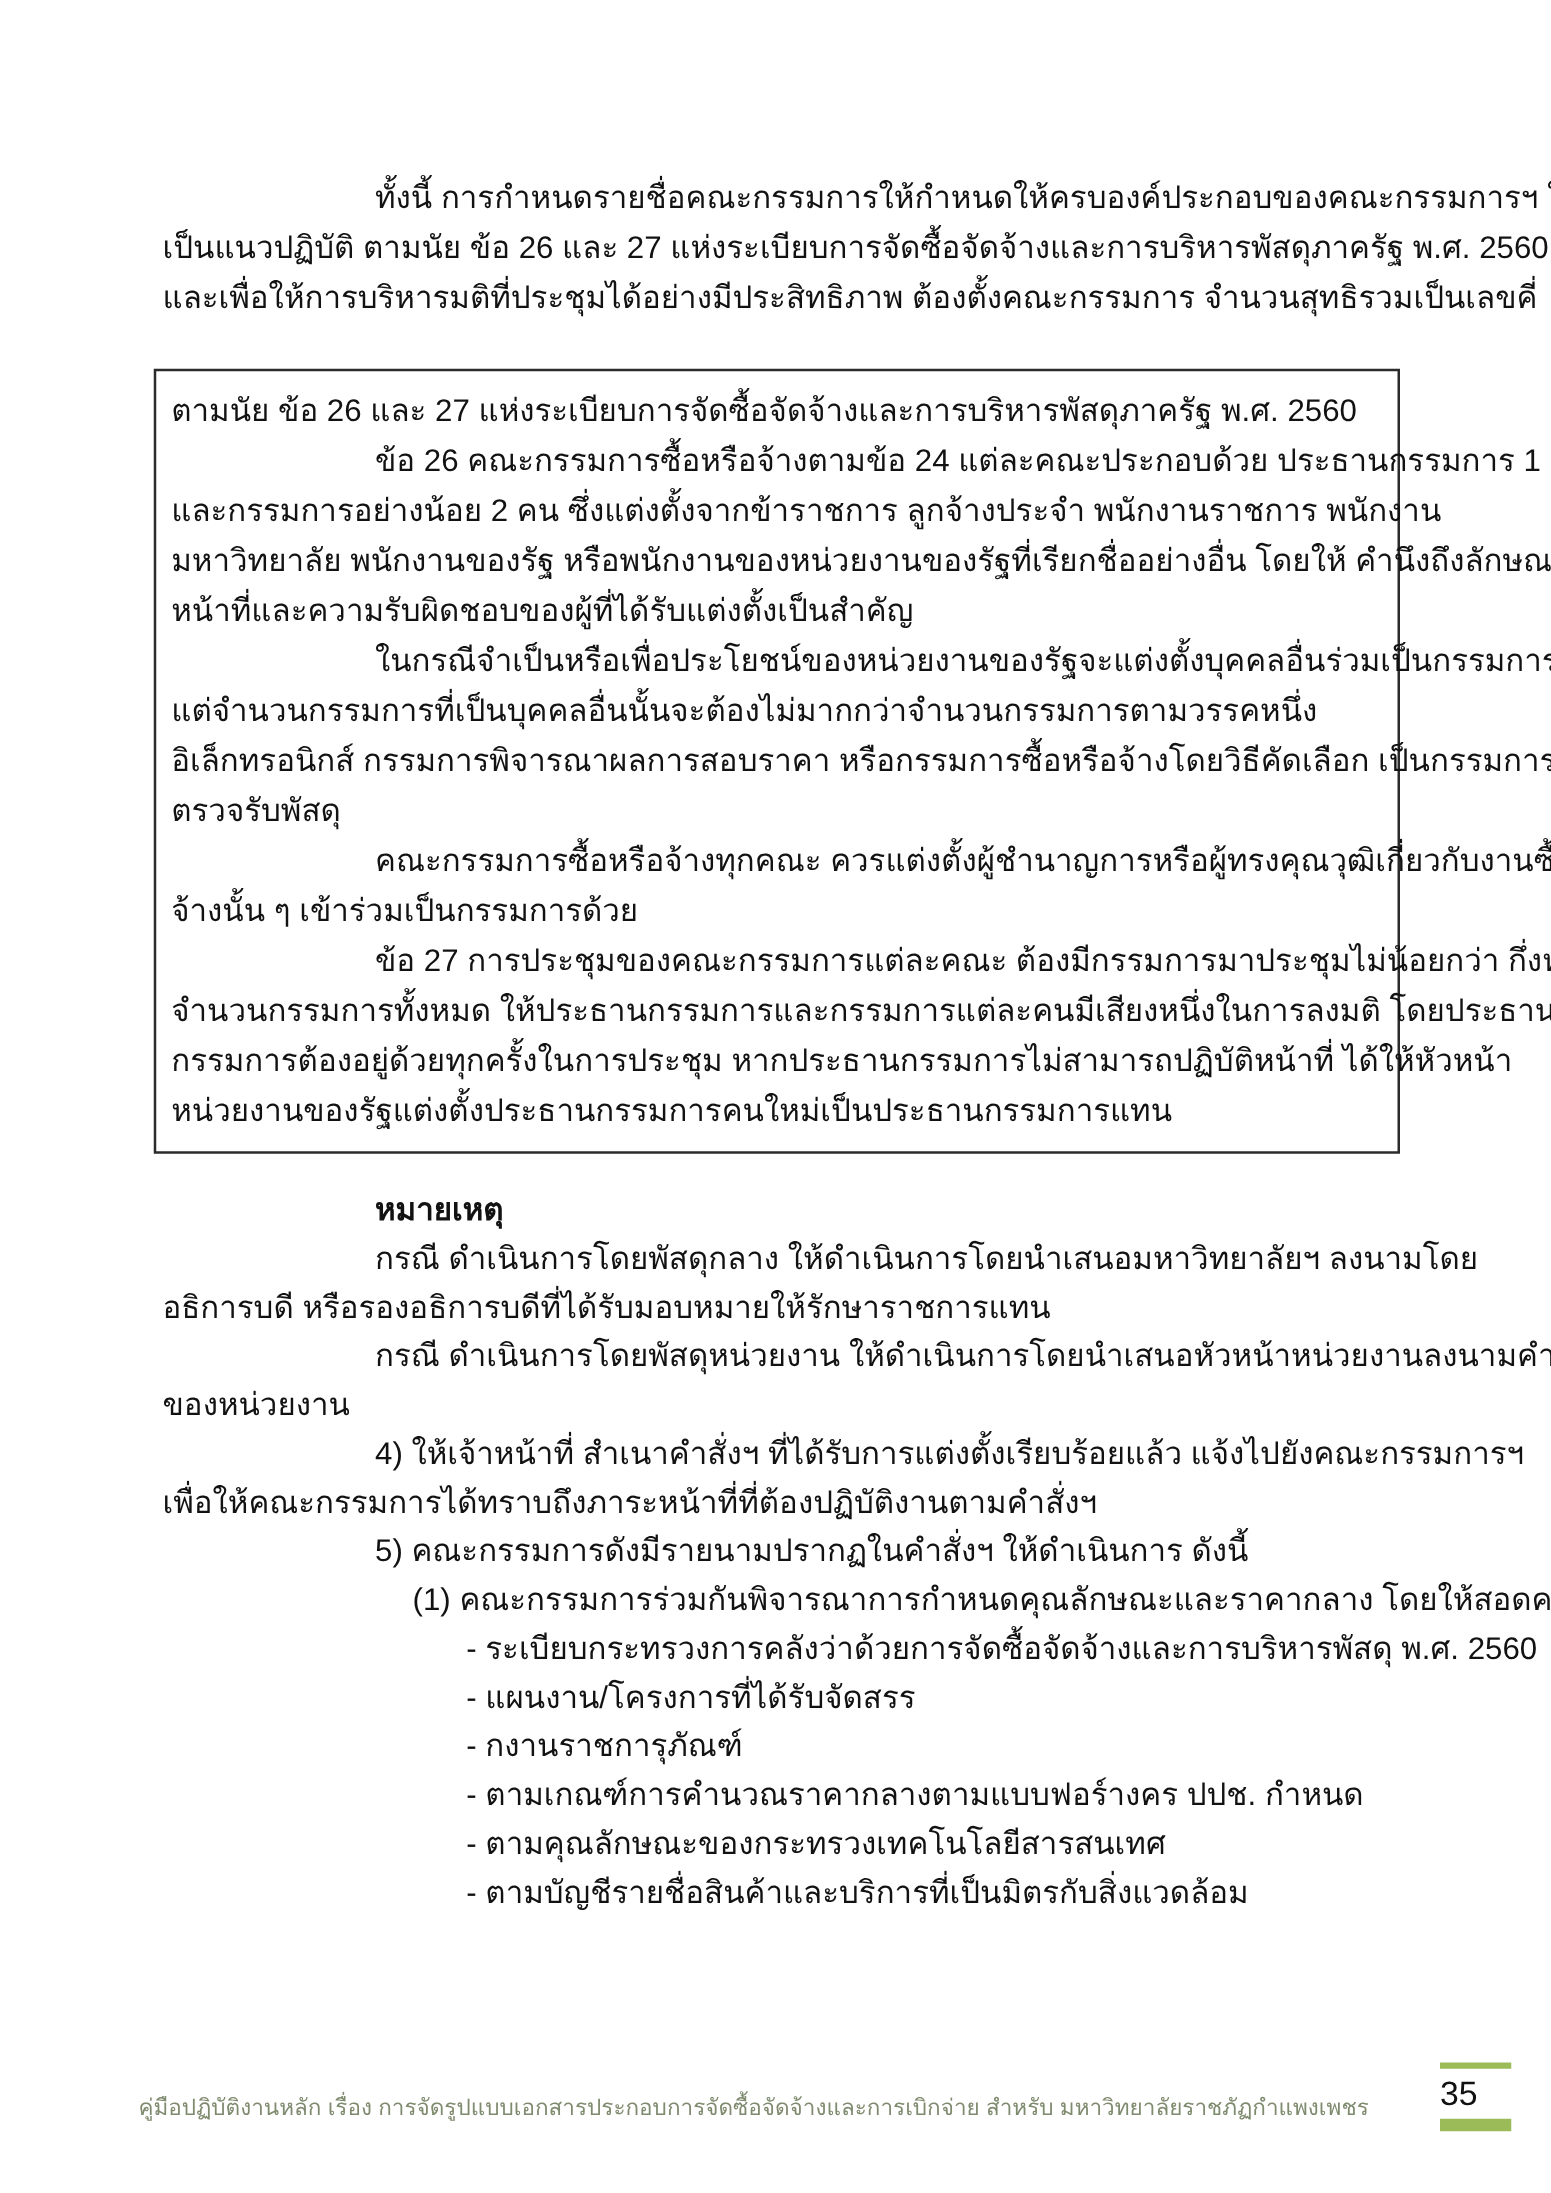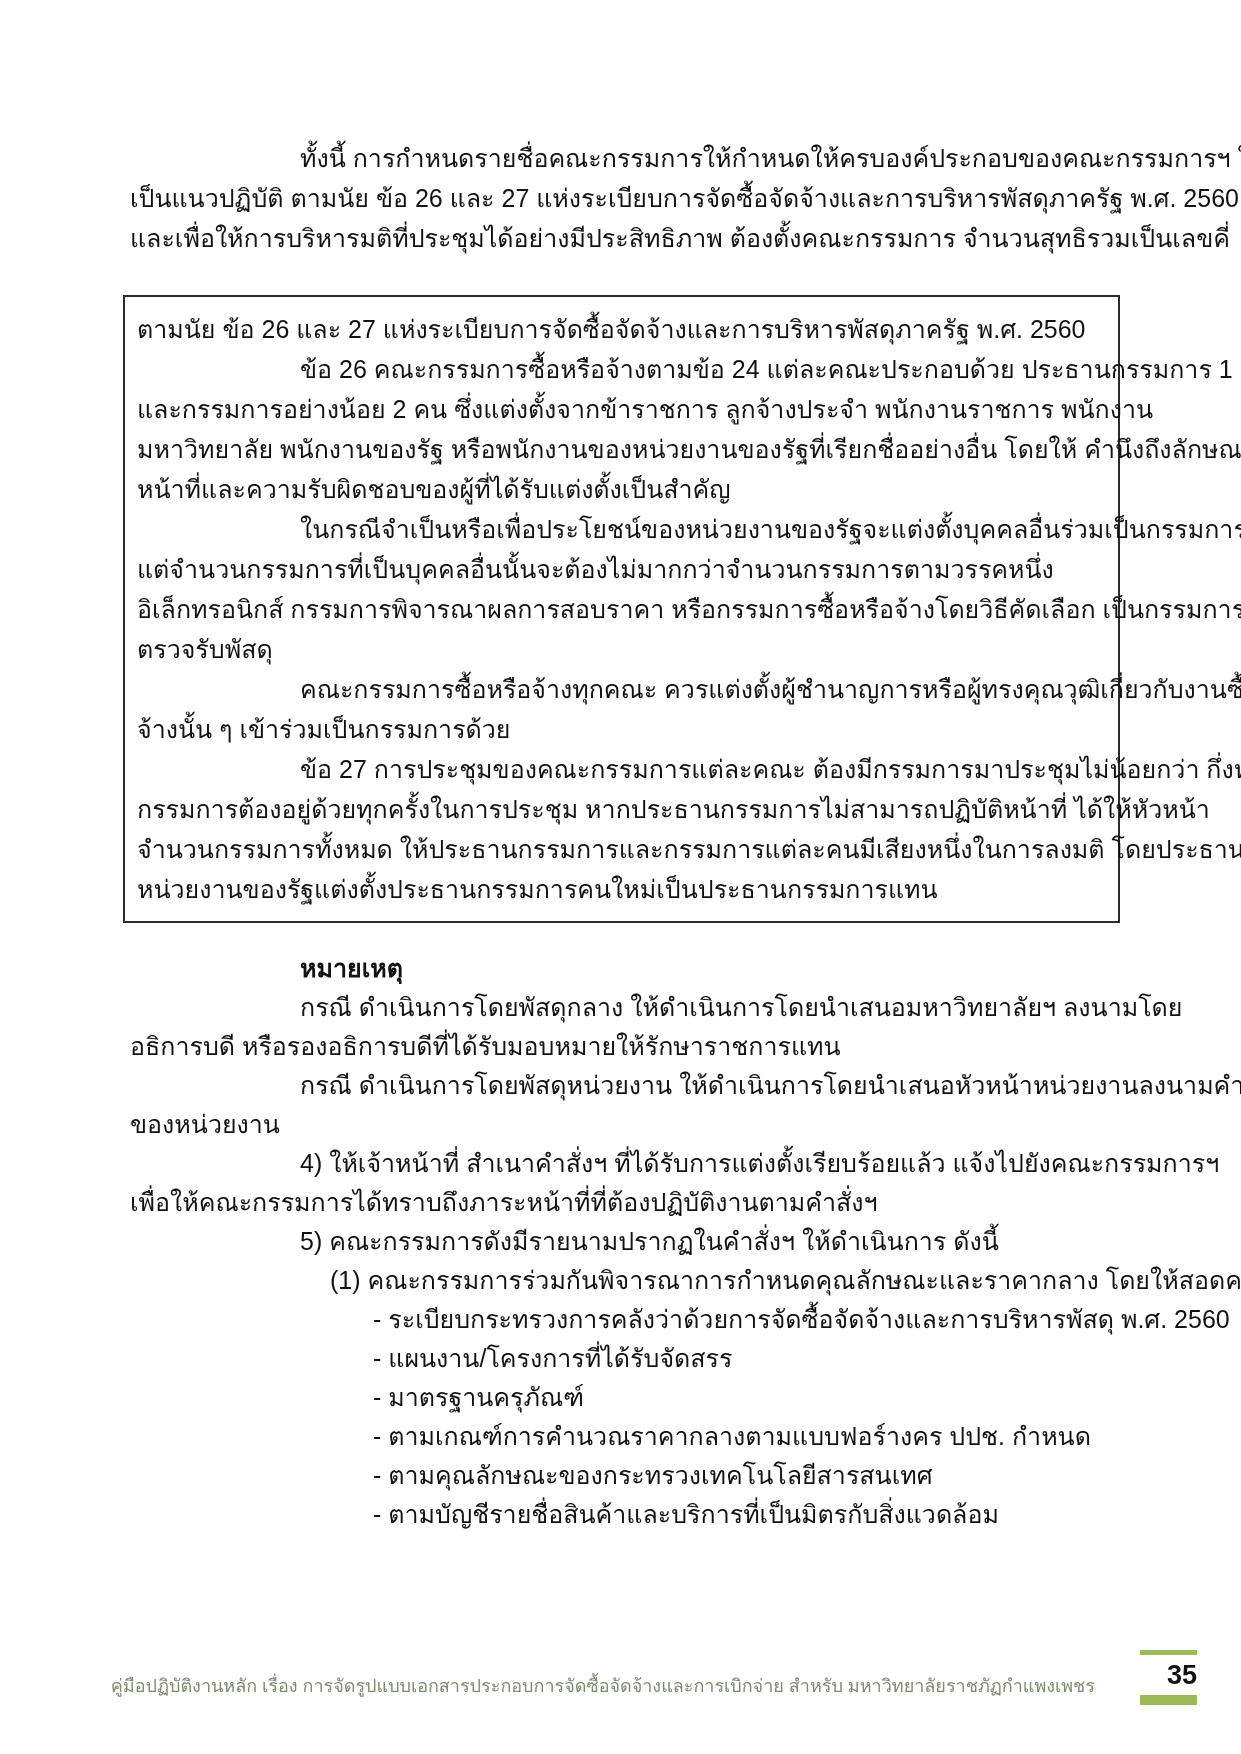--- a/index.html
+++ b/index.html
@@ -42,24 +42,23 @@
     text-align:center;
     color:var(--footer-color,#7f8b6f);
     font-size:18px;
     line-height:24px;
     white-space:nowrap;
   }
 
   .page-num-block {
     position:absolute;
     top:1650px;
-    right:44px;
+    right:32px;
     width:57px;
-    text-align:right;
-    font-weight:bold;
+    text-align:left;
   }
   .page-num-block .bar-top {
     height:5px;
     background:var(--accent,#9bbb59);
   }
   .page-num-block .num {
     font-size:27px;
     line-height:40px;
     color:#111111;
   }
@@ -87,38 +86,38 @@
         <div class="doc-line ind0">และกรรมการอย่างน้อย 2 คน ซึ่งแต่งตั้งจากข้าราชการ ลูกจ้างประจำ พนักงานราชการ พนักงาน</div>
         <div class="doc-line ind0">มหาวิทยาลัย พนักงานของรัฐ หรือพนักงานของหน่วยงานของรัฐที่เรียกชื่ออย่างอื่น โดยให้ คำนึงถึงลักษณะ</div>
         <div class="doc-line ind0">หน้าที่และความรับผิดชอบของผู้ที่ได้รับแต่งตั้งเป็นสำคัญ</div>
         <div class="doc-line ind1">ในกรณีจำเป็นหรือเพื่อประโยชน์ของหน่วยงานของรัฐจะแต่งตั้งบุคคลอื่นร่วมเป็นกรรมการด้วยก็ได้</div>
         <div class="doc-line ind0">แต่จำนวนกรรมการที่เป็นบุคคลอื่นนั้นจะต้องไม่มากกว่าจำนวนกรรมการตามวรรคหนึ่ง</div>
         <div class="doc-line ind0">อิเล็กทรอนิกส์ กรรมการพิจารณาผลการสอบราคา หรือกรรมการซื้อหรือจ้างโดยวิธีคัดเลือก เป็นกรรมการ</div>
         <div class="doc-line ind0">ตรวจรับพัสดุ</div>
         <div class="doc-line ind1">คณะกรรมการซื้อหรือจ้างทุกคณะ ควรแต่งตั้งผู้ชำนาญการหรือผู้ทรงคุณวุฒิเกี่ยวกับงานซื้อ หรือ</div>
         <div class="doc-line ind0">จ้างนั้น ๆ เข้าร่วมเป็นกรรมการด้วย</div>
         <div class="doc-line ind1">ข้อ 27 การประชุมของคณะกรรมการแต่ละคณะ ต้องมีกรรมการมาประชุมไม่น้อยกว่า กึ่งหนึ่งของ</div>
+        <div class="doc-line ind0">จำนวนกรรมการทั้งหมด ให้ประธานกรรมการและกรรมการแต่ละคนมีเสียงหนึ่งในการลงมติ โดยประธาน</div>
         <div class="doc-line ind0">กรรมการต้องอยู่ด้วยทุกครั้งในการประชุม หากประธานกรรมการไม่สามารถปฏิบัติหน้าที่ ได้ให้หัวหน้า</div>
-        <div class="doc-line ind0">จำนวนกรรมการทั้งหมด ให้ประธานกรรมการและกรรมการแต่ละคนมีเสียงหนึ่งในการลงมติ โดยประธาน</div>
         <div class="doc-line ind0">หน่วยงานของรัฐแต่งตั้งประธานกรรมการคนใหม่เป็นประธานกรรมการแทน</div>
       </div>
 
     <div class="section notes">
         <div class="doc-line ind1 bold">หมายเหตุ</div>
         <div class="doc-line ind1">กรณี ดำเนินการโดยพัสดุกลาง ให้ดำเนินการโดยนำเสนอมหาวิทยาลัยฯ ลงนามโดย</div>
         <div class="doc-line ind0">อธิการบดี หรือรองอธิการบดีที่ได้รับมอบหมายให้รักษาราชการแทน</div>
         <div class="doc-line ind1">กรณี ดำเนินการโดยพัสดุหน่วยงาน ให้ดำเนินการโดยนำเสนอหัวหน้าหน่วยงานลงนามคำสั่ง</div>
         <div class="doc-line ind0">ของหน่วยงาน</div>
         <div class="doc-line ind1">4) ให้เจ้าหน้าที่ สำเนาคำสั่งฯ ที่ได้รับการแต่งตั้งเรียบร้อยแล้ว แจ้งไปยังคณะกรรมการฯ</div>
         <div class="doc-line ind0">เพื่อให้คณะกรรมการได้ทราบถึงภาระหน้าที่ที่ต้องปฏิบัติงานตามคำสั่งฯ</div>
         <div class="doc-line ind1">5) คณะกรรมการดังมีรายนามปรากฏในคำสั่งฯ ให้ดำเนินการ ดังนี้</div>
         <div class="doc-line ind2">(1) คณะกรรมการร่วมกันพิจารณาการกำหนดคุณลักษณะและราคากลาง โดยให้สอดคล้องกันดังนี้</div>
         <div class="doc-line ind3">- ระเบียบกระทรวงการคลังว่าด้วยการจัดซื้อจัดจ้างและการบริหารพัสดุ พ.ศ. 2560</div>
         <div class="doc-line ind3">- แผนงาน/โครงการที่ได้รับจัดสรร</div>
-        <div class="doc-line ind3">- มาตรฐานครุภัณฑ์</div>
+        <div class="doc-line ind3">- กงานราชการุภัณฑ์</div>
         <div class="doc-line ind3">- ตามเกณฑ์การคำนวณราคากลางตามแบบฟอร์างคร ปปช. กำหนด</div>
         <div class="doc-line ind3">- ตามคุณลักษณะของกระทรวงเทคโนโลยีสารสนเทศ</div>
         <div class="doc-line ind3">- ตามบัญชีรายชื่อสินค้าและบริการที่เป็นมิตรกับสิ่งแวดล้อม</div>
       </div>
 
   </div>
 
   <div class="footer-text">
     <div>คู่มือปฏิบัติงานหลัก เรื่อง การจัดรูปแบบเอกสารประกอบการจัดซื้อจัดจ้างและการเบิกจ่าย  สำหรับ มหาวิทยาลัยราชภัฏกำแพงเพชร</div>
   </div>

